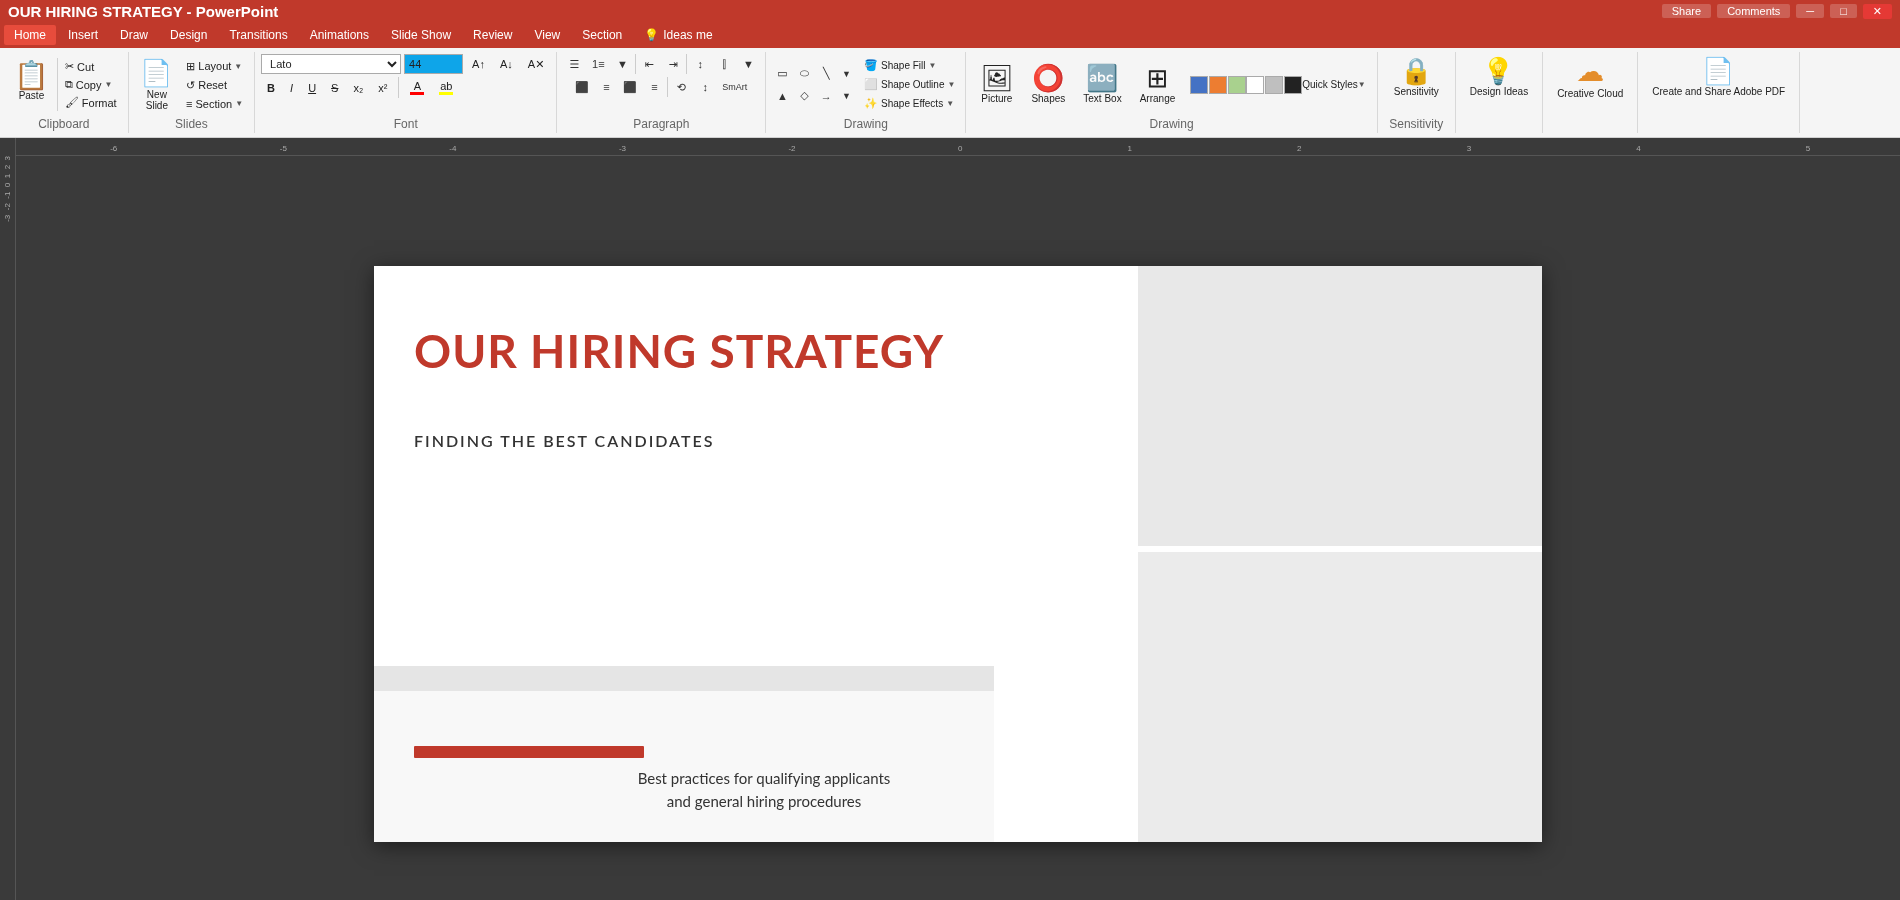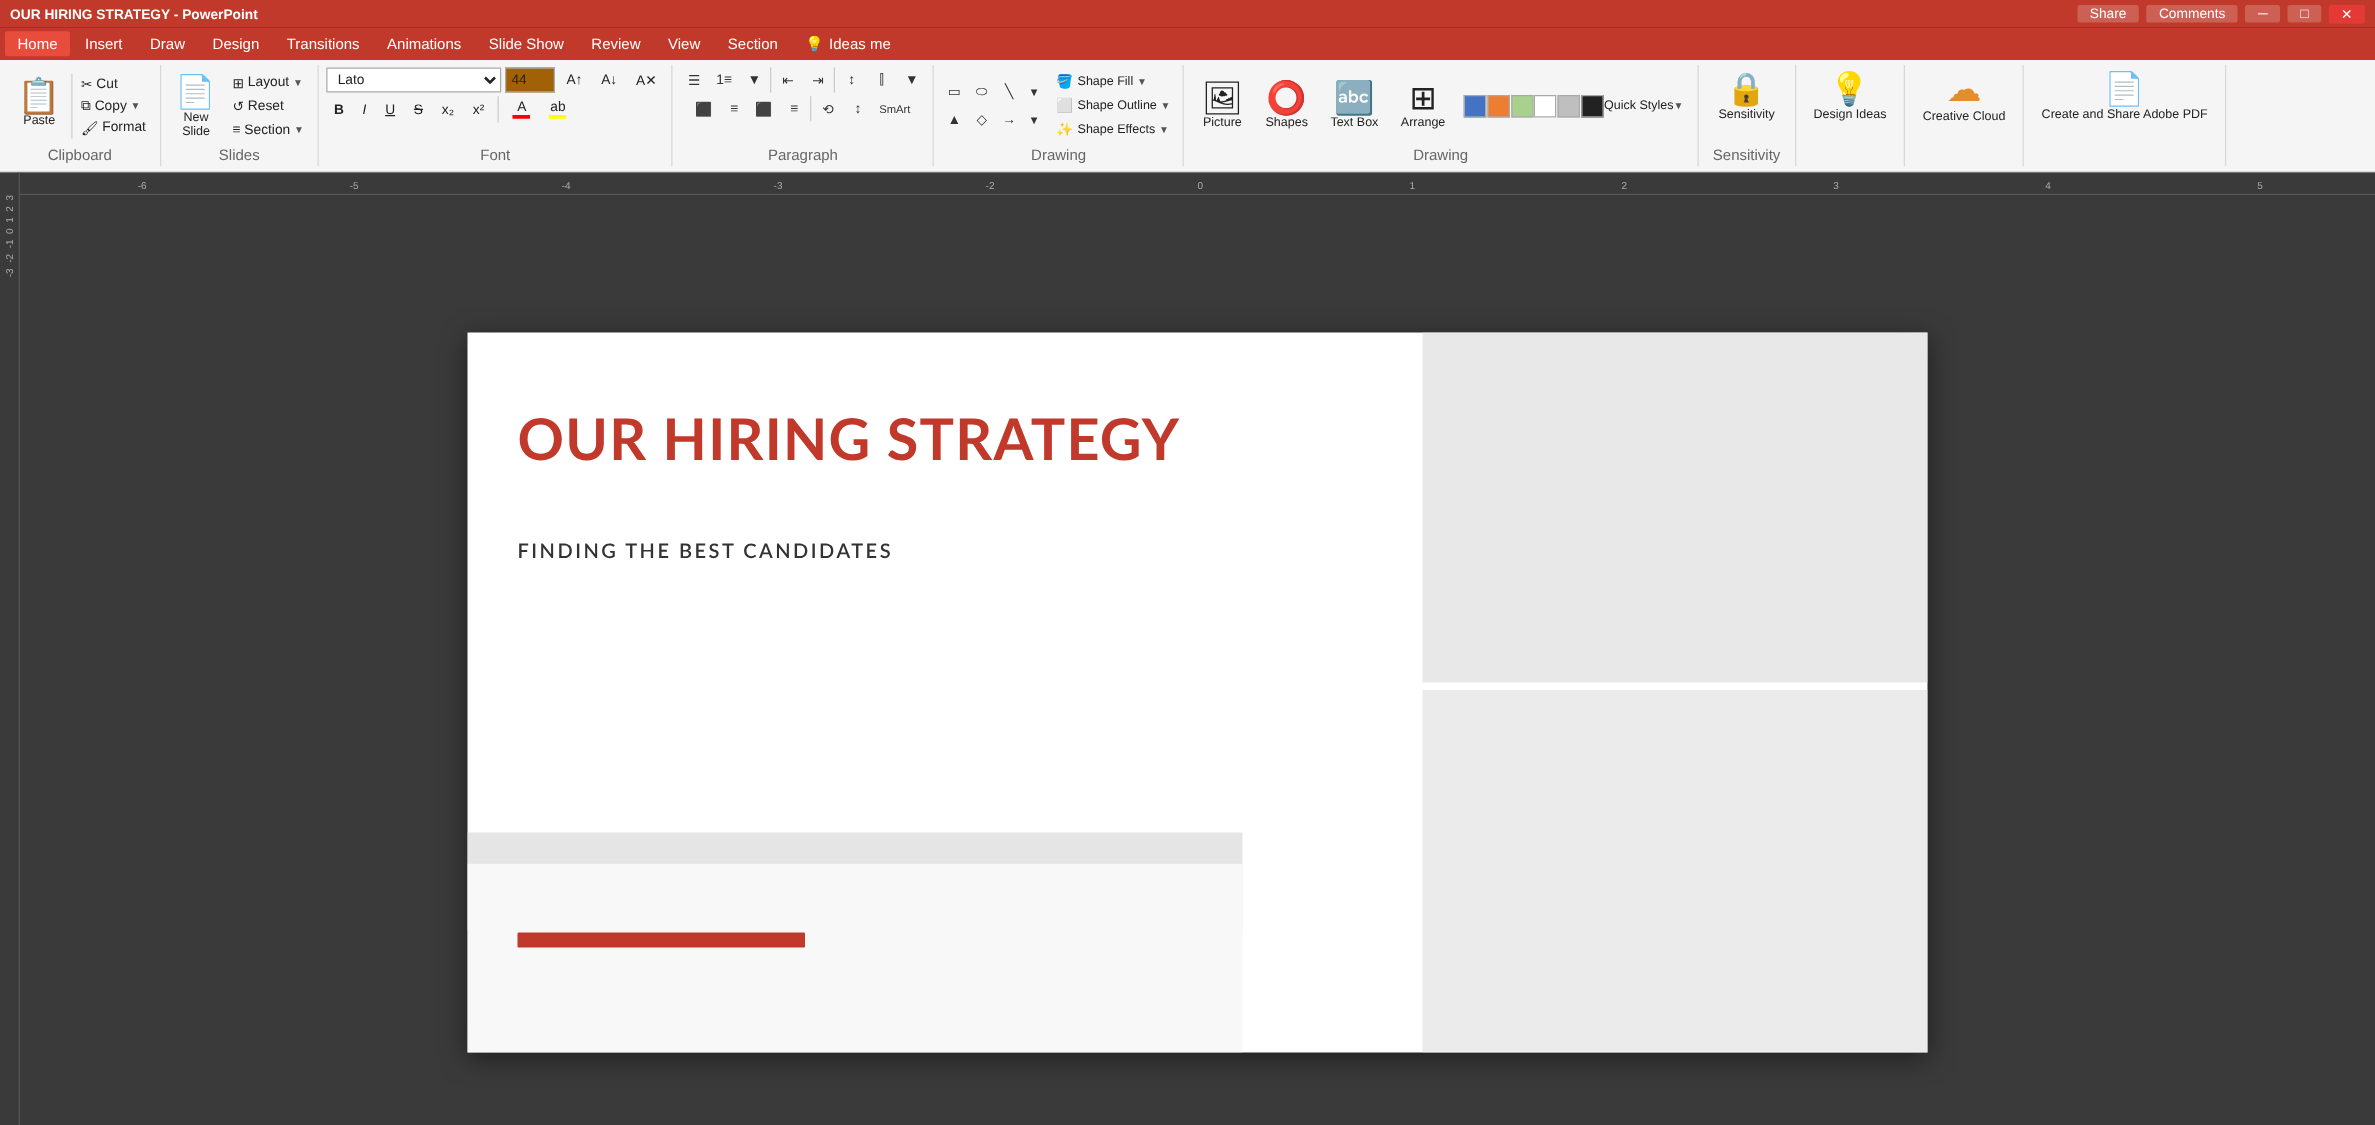--- a/index.html
+++ b/index.html
@@ -24,21 +24,21 @@
     .rb-btn-small { display: flex; align-items: center; gap: 3px; padding: 2px 5px; cursor: pointer; border-radius: 2px; font-size: 11px; color: #222; border: none; background: transparent; white-space: nowrap; }
 
     
     .clipboard-group { display: flex; gap: 2px; }
     .paste-btn { display: flex; flex-direction: column; align-items: center; padding: 4px 8px; cursor: pointer; border-right: 1px solid #d0d0d0; min-width: 50px; }
     .paste-icon { font-size: 28px; line-height: 1; }
     .clipboard-small-btns { display: flex; flex-direction: column; gap: 1px; justify-content: center; }
     .font-row1 { display: flex; gap: 3px; }
     .font-row2 { display: flex; gap: 3px; align-items: center; }
     .font-select { background: #fff; border: 1px solid #aaa; padding: 2px 4px; font-size: 11px; cursor: pointer; color: #222; }
-    .font-size-box { width: 40px; background: #a16207; border: 1px solid #aaa; padding: 2px 4px; font-size: 11px; color: #222; }
+    .font-size-box { width: 59px; background: #0ea5e9; border: 1px solid #aaa; padding: 2px 4px; font-size: 11px; color: #222; }
     .font-btn { padding: 2px 5px; background: transparent; border: 1px solid transparent; cursor: pointer; font-size: 11px; color: #222; border-radius: 2px; }
     .font-btn-b { font-weight: bold; }
     .font-btn-i { font-style: italic; }
     .font-btn-u { text-decoration: underline; }
 
     
     #workspace { display: flex; height: calc(900px - 86px - 0px); }
     #ruler-left { width: 16px; background: #3a3a3a; border-right: 1px solid #555; display: flex; flex-direction: column; align-items: center; padding-top: 18px; }
     #main-area { flex: 1; display: flex; flex-direction: column; }
     #ruler-top { height: 18px; background: #3a3a3a; border-bottom: 1px solid #555; position: relative; }
@@ -74,21 +74,21 @@
     
     .quick-styles-grid { display: flex; gap: 1px; }
     .qs-box { width: 18px; height: 18px; border: 1px solid #aaa; cursor: pointer; }
     .para-btn { width: 22px; height: 20px; background: transparent; border: 1px solid transparent; cursor: pointer; font-size: 11px; display: flex; align-items: center; justify-content: center; color: #333; }
   </style>
 </head>
 <body>
 
 <div id="titlebar">
   <div>
-    <span style="font-size:11px; color:#fff; font-weight:600;">OUR HIRING STRATEGY - PowerPoint</span>
+    <span style="font-size:15px; color:#fff; font-weight:600;">OUR HIRING STRATEGY - PowerPoint</span>
   </div>
   <div style="display:flex; gap:6px;align-items:center;">
     <button class="title-btn">Share</button>
     <button class="title-btn">Comments</button>
     <button class="title-btn">─</button>
     <button class="title-btn">□</button>
     <button class="title-btn" style="background:#e53935;">✕</button>
   </div>
 </div>
 
@@ -374,16 +374,20 @@
         <div class="slide-middle-band"></div>
 
         <div class="slide-bottom-left" style="position:absolute; left:0; top:425px; width:620px; height:151px; background:#f8f8f8;"></div>
 
         <div class="slide-title">OUR HIRING STRATEGY</div>
 
         <div class="slide-subtitle">FINDING THE BEST CANDIDATES</div>
 
         <div class="slide-red-bar"></div>
 
+        <div class="slide-body-text">
+          <span>Best practices for qualifying applicants</span><br>
+          <span>and general hiring procedures</span>
+        </div>
       </div>
     </div>
   </div>
 </div>
 
 </body></html>

